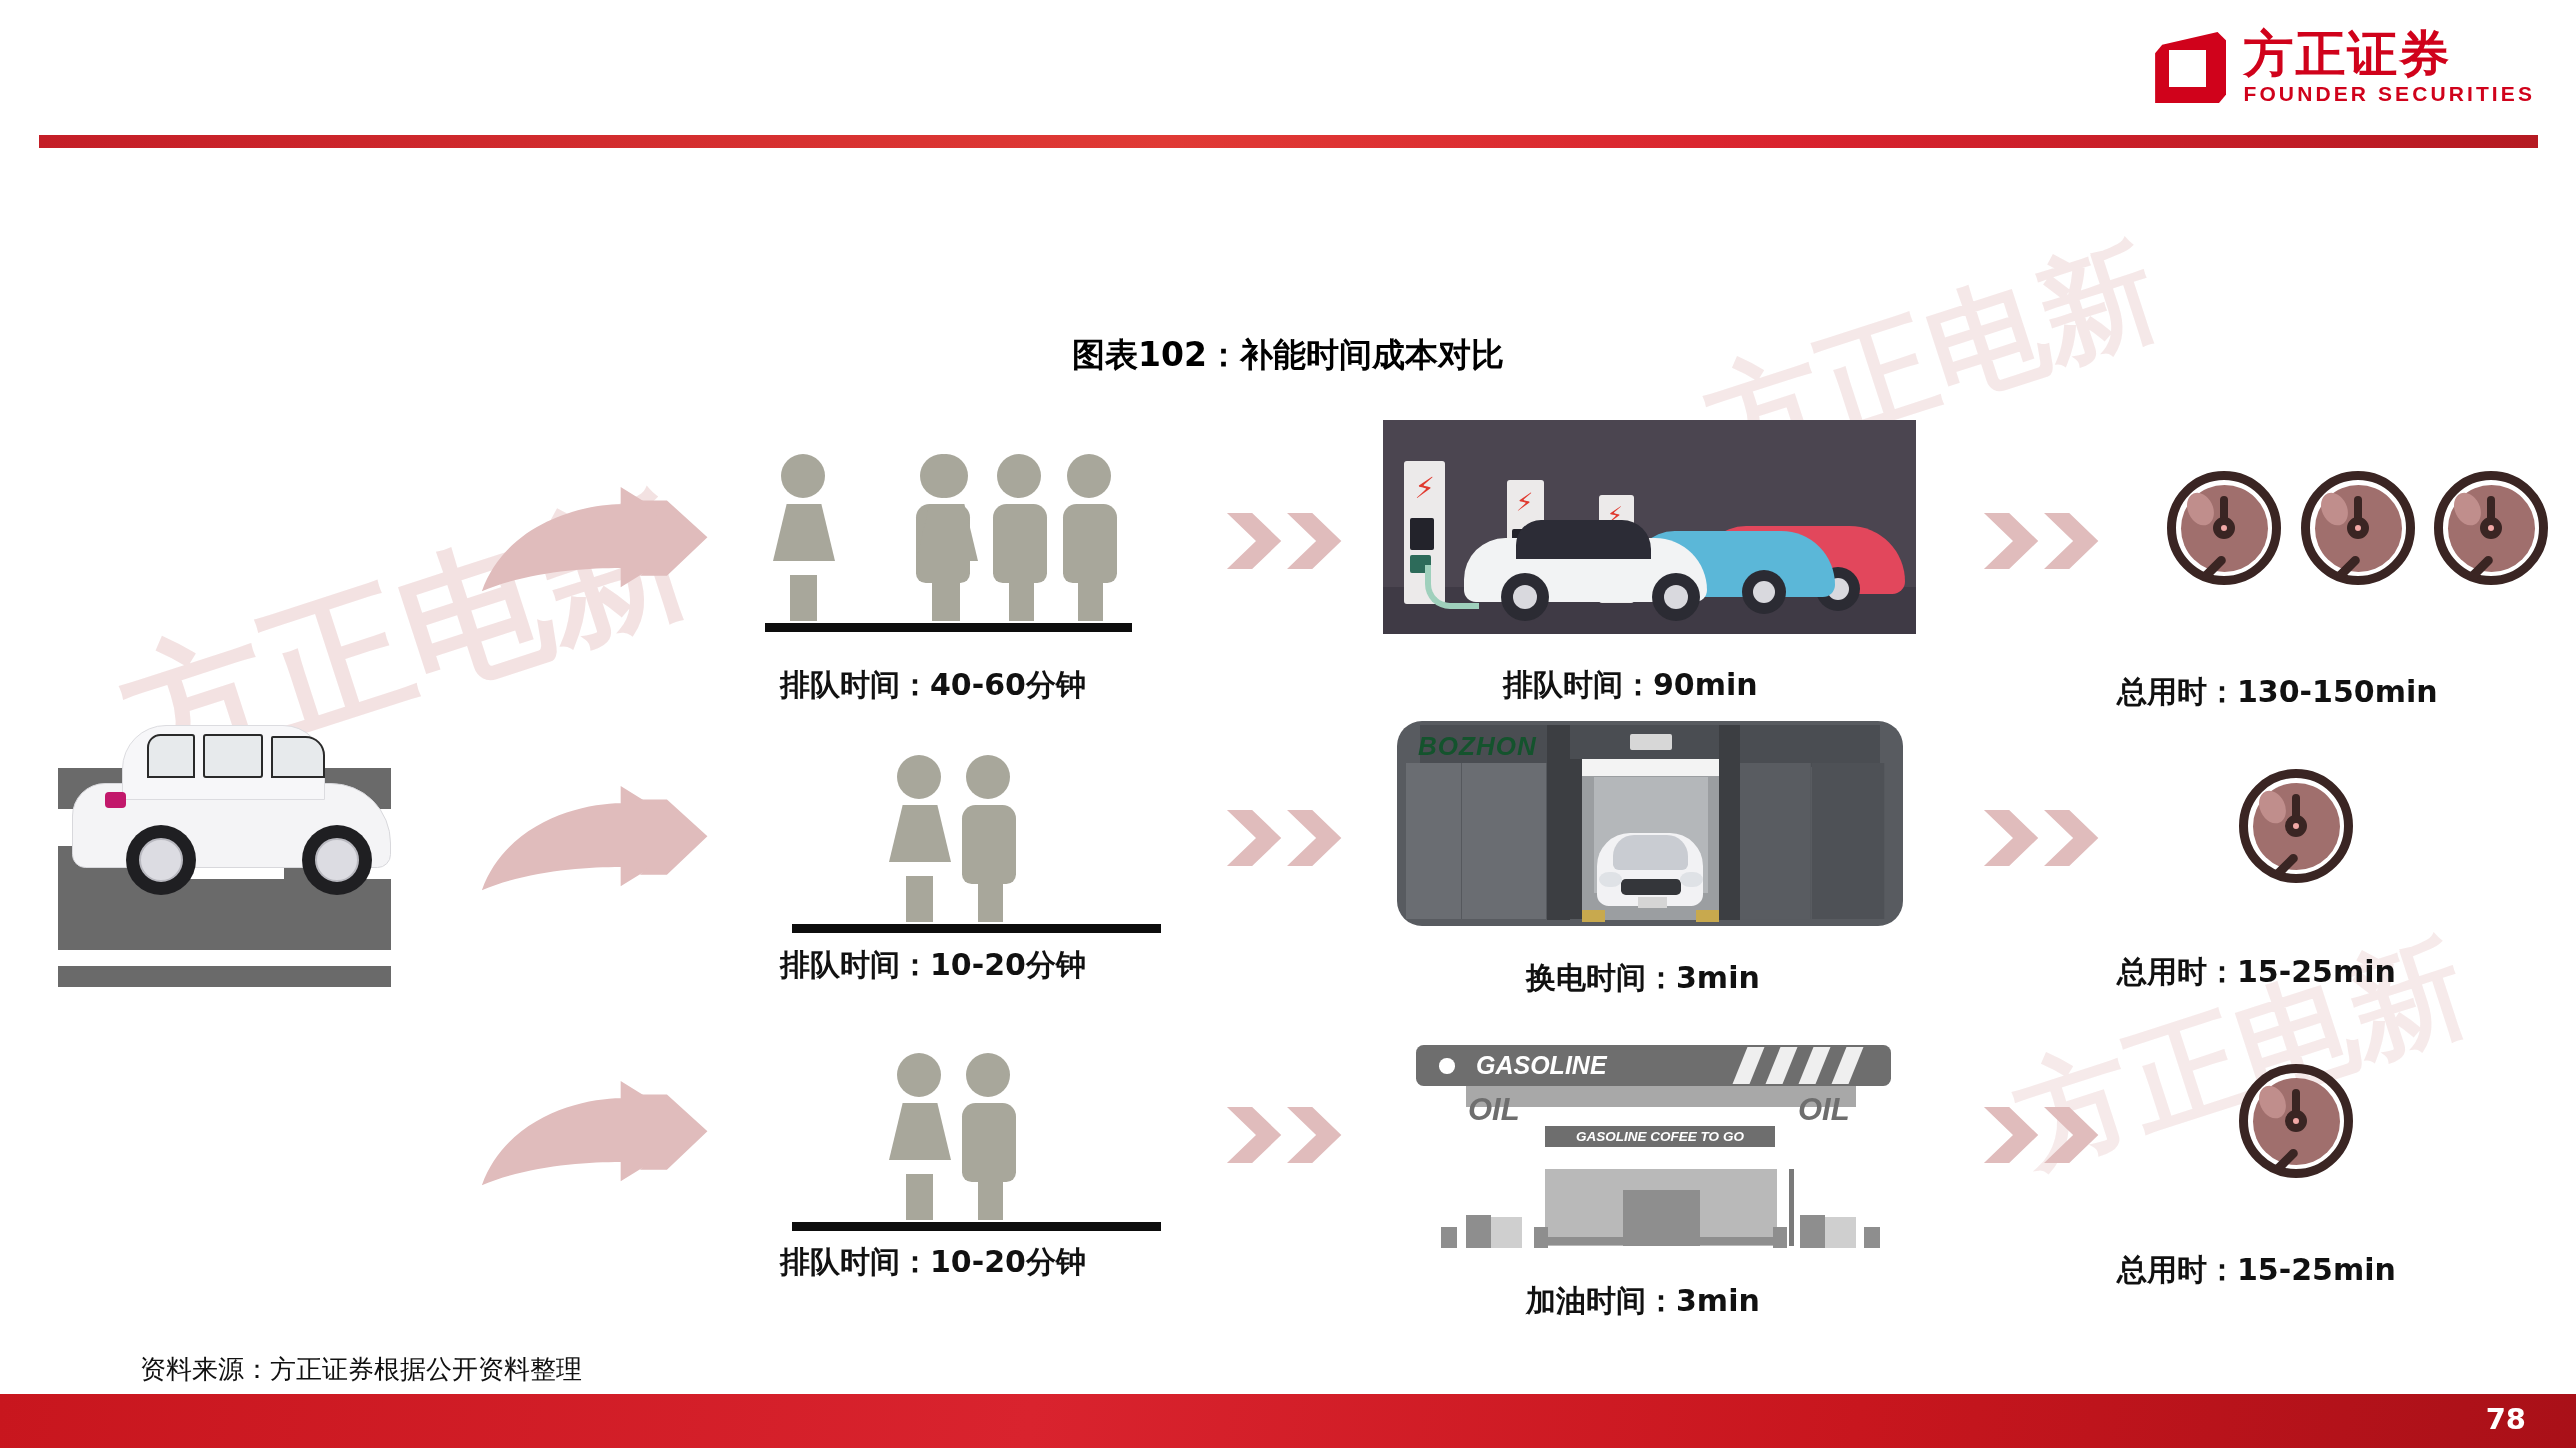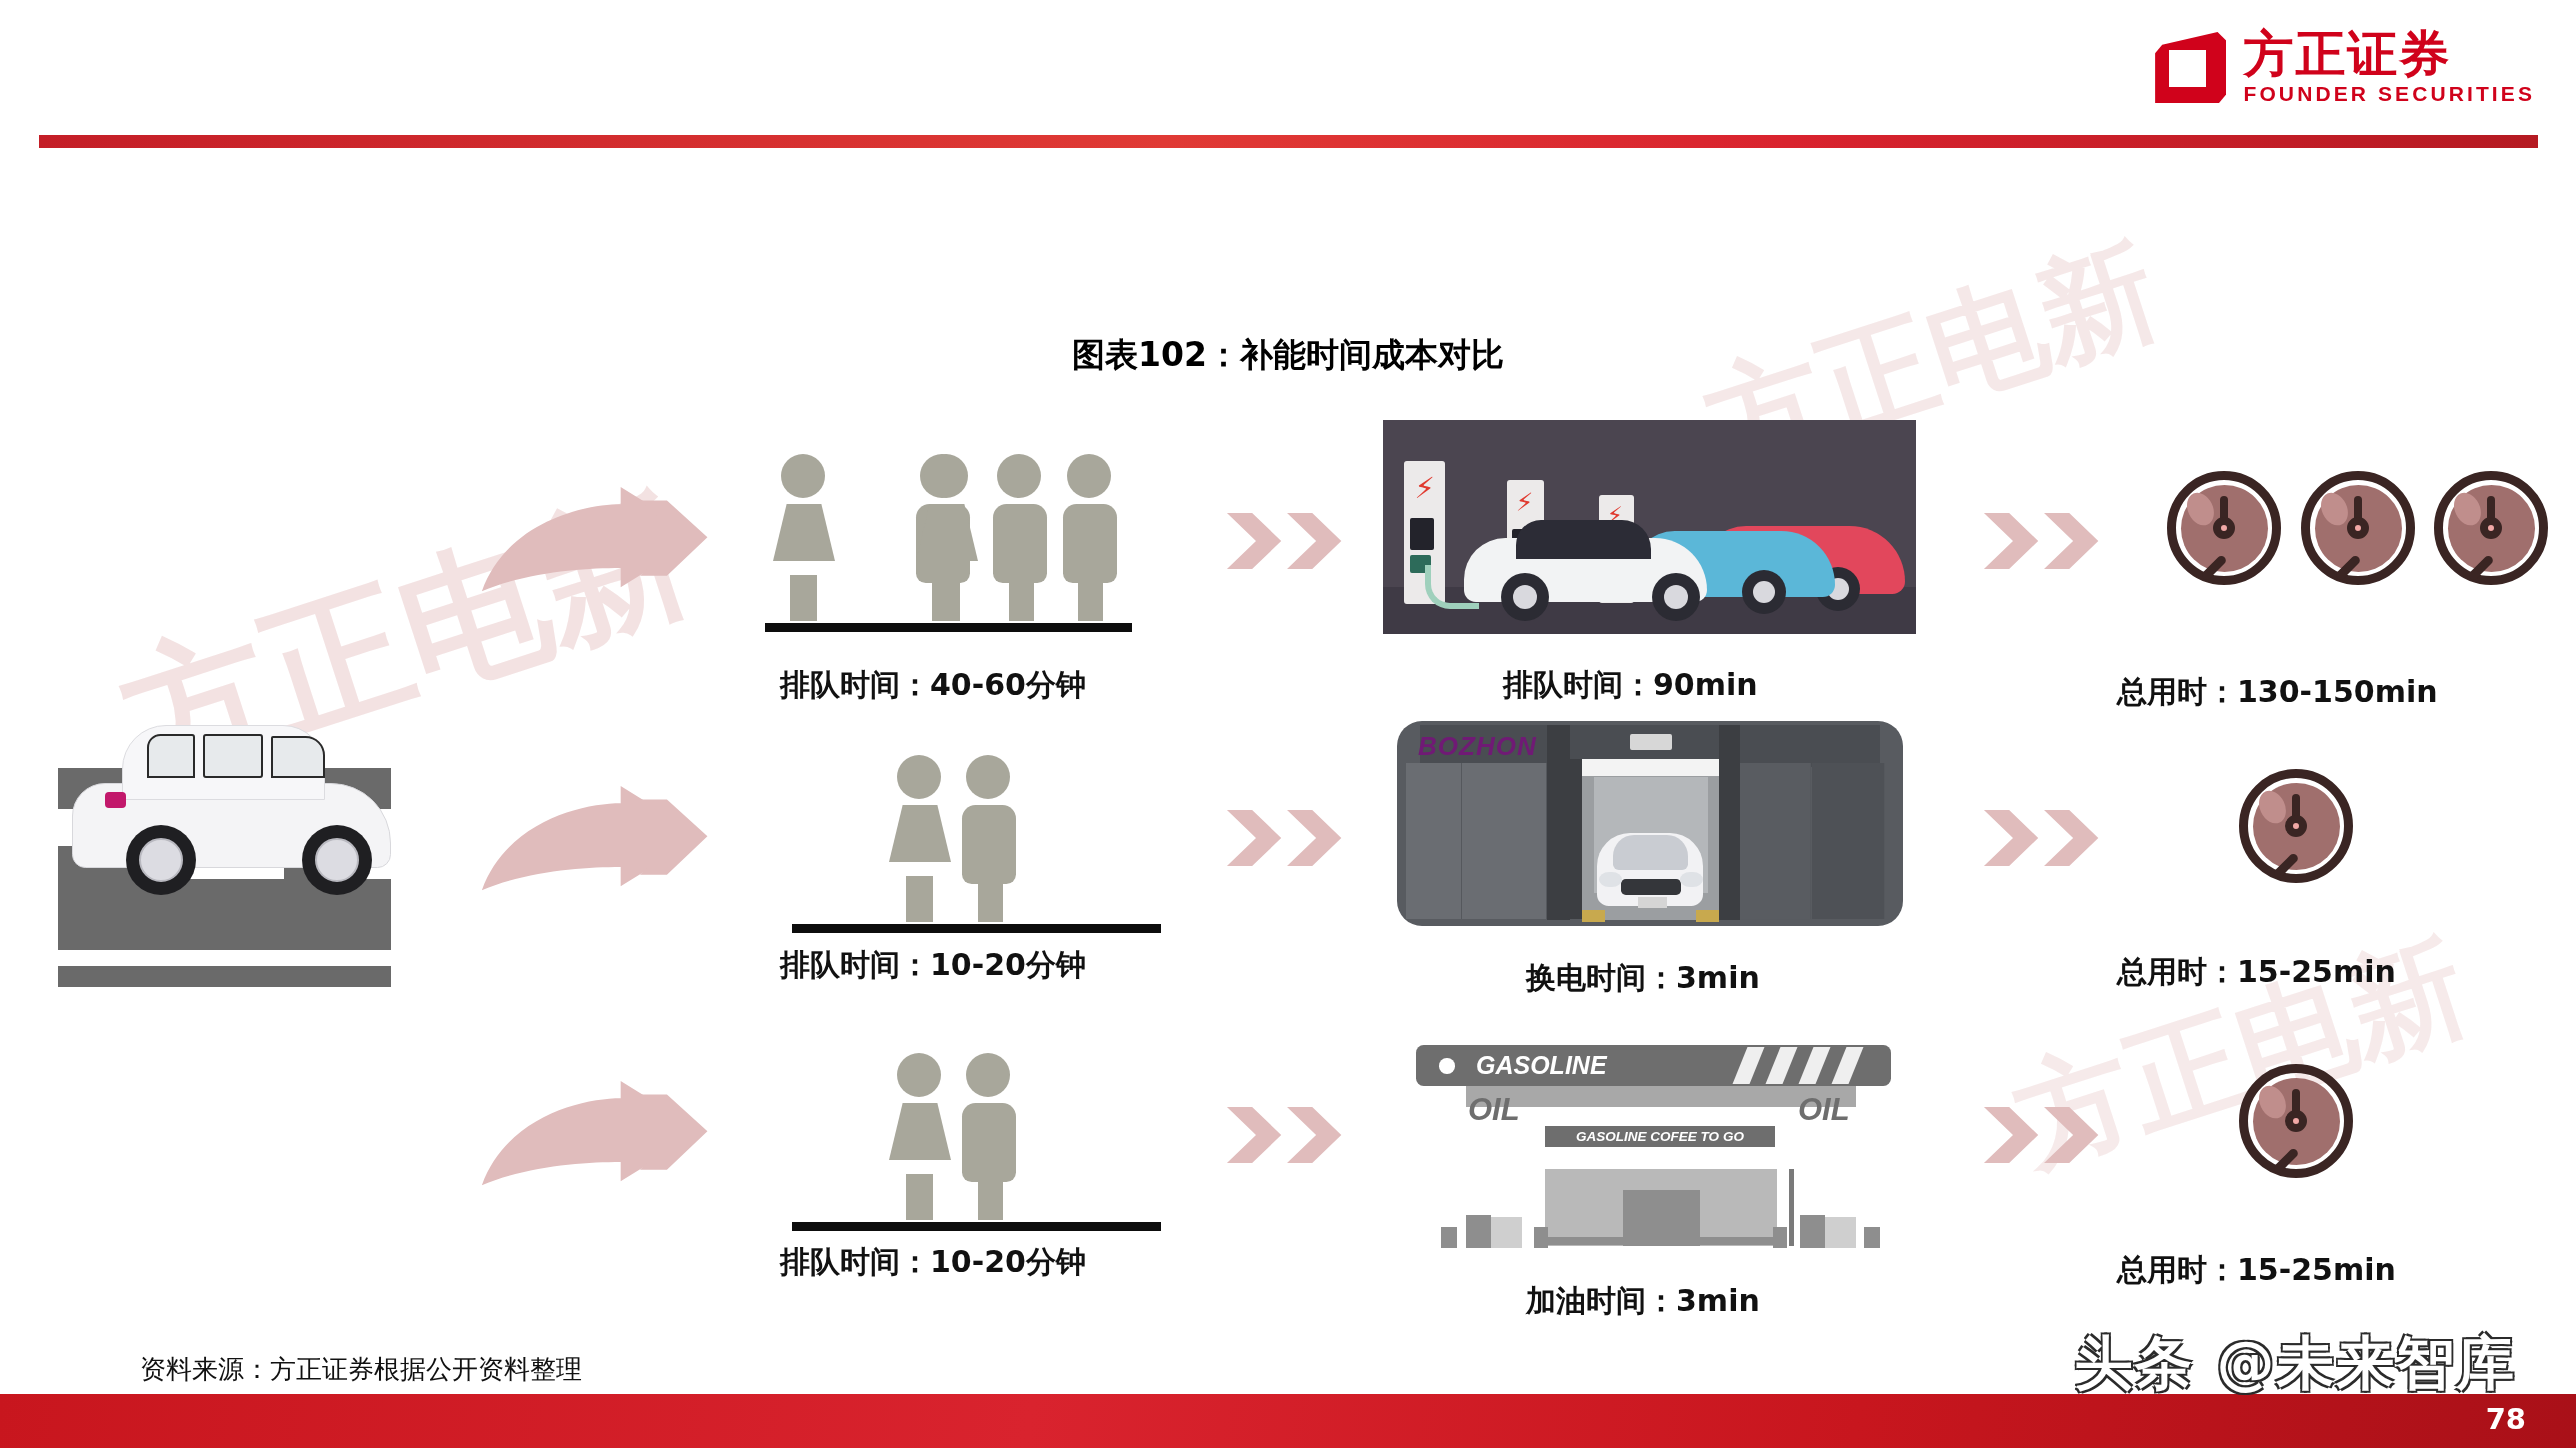--- a/index.html
+++ b/index.html
@@ -77,21 +77,21 @@
      border-radius:0 0 0 25px; }
 
   
   .sw-bg { position:absolute; inset:0; background:#fff; }
   .sw-box { position:absolute; background:#585b60; border-radius:25px; }
   .sw-panel { position:absolute; background:#6a6d72; border-right:1px solid #55585d; }
   .sw-dark { position:absolute; background:#3c3e42; }
   .sw-top { position:absolute; background:#4a4d52; }
   .sw-open { position:absolute; background:#9ea1a4; }
   .sw-ceil { position:absolute; background:#f3f3f3; }
-  .sw-logo { position:absolute; color:#701a75; font-weight:bold; font-style:italic;
+  .sw-logo { position:absolute; color:#14532d; font-weight:bold; font-style:italic;
      letter-spacing:1px; }
   .sw-plate { position:absolute; background:#d5d5d5; }
   .sw-car { position:absolute; background:#f2f2f4; border-radius:33px 33px 11.6px 11.6px; }
   .sw-glass { position:absolute; background:#c9ccd2; border-radius:21px 21px 5.8px 5.8px; }
   .sw-grill { position:absolute; background:#34363a; border-radius:4.8px; }
   .sw-light { position:absolute; background:#dfe2e6; border-radius:50%/60%; }
   .sw-rail { position:absolute; background:#c8a94e; }
 
   
   .gs-canopy { position:absolute; background:#6e6e6e; border-radius:7.7px; }
@@ -446,17 +446,16 @@
       <div class="clk-shine"></div>
     <div class="clk-hand" style="left:50%; top:22%; width:8.7px; height:29%; margin-left:-4.3px;"></div>
     <div class="clk-hand" style="left:50%; top:50%; width:8.7px; height:26%; margin-left:-4.3px; transform:rotate(-135deg);"></div>
     <div class="clk-hub"></div>
   </div>
   <div class="caption" style="left:2117px; top:1250px;">总用时：15-25min</div>
 
   <div class="src">资料来源：方正证券根据公开资料整理</div>
   <div class="ftr-line"></div>
   <div class="ftr-bar"></div>
-  <div class="ftr-wm">头条 @未来智库</div>
   <div class="pg">78</div>
 
 </div>
 
 
 </body></html>

